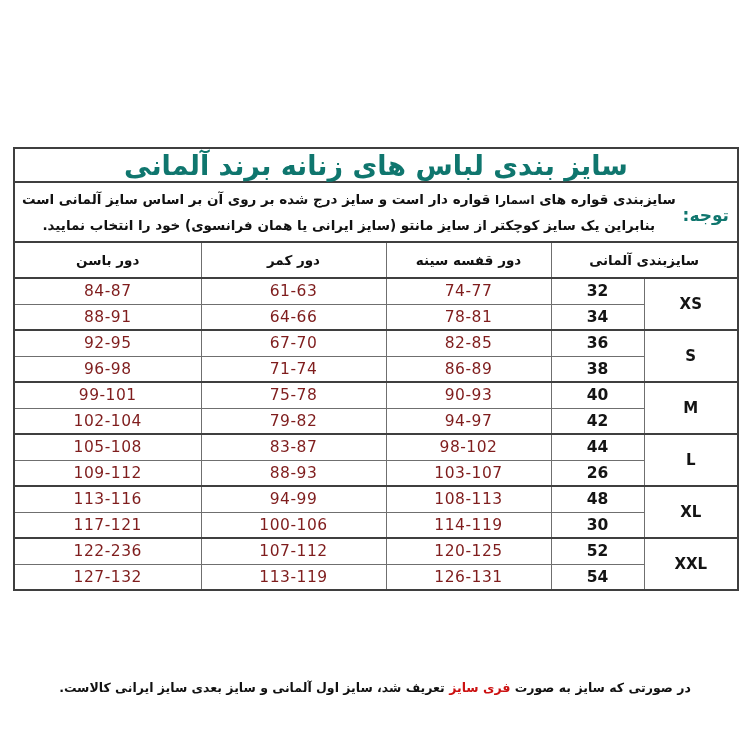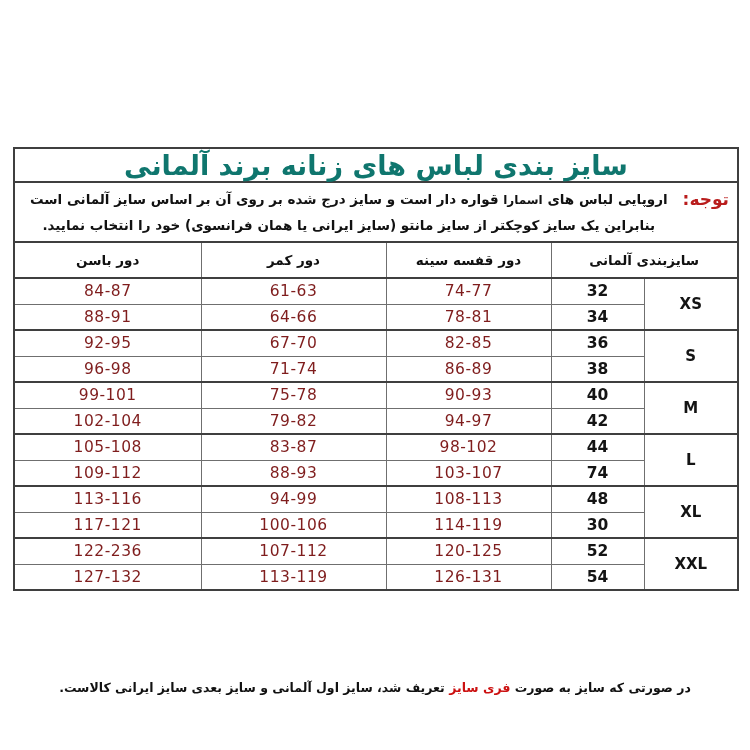--- a/index.html
+++ b/index.html
@@ -14,21 +14,21 @@
     border: 2px solid #3f3f3f;
   }
   .size-table td, .size-table th { border: 1px solid #6f6f6f; text-align: center; vertical-align: middle; }
 
   tr.title-row td {
     height: 34px; font-size: 27px; font-weight: bold; color: #0f766e;
     border-bottom: 2px solid #3f3f3f;
   }
   tr.note-row td { height: 60px; border-bottom: 2px solid #3f3f3f; padding: 2px 6px; }
   .note-wrap { display: flex; direction: rtl; align-items: flex-start; }
-  .note-label { font-size: 17px; font-weight: bold; color: #b91c1c; padding: 3px 2px 0 6px; white-space: nowrap; }
+  .note-label { font-size: 17px; font-weight: bold; color: #0f766e; padding: 3px 2px 0 6px; white-space: nowrap; margin-top: 16px; }
   .note-lines { flex: 1; text-align: center; color: #111; font-weight: bold; font-size: 13.5px; line-height: 1.95; }
   .brand { font-size: 12px; }
 
   tr.header-row th { height: 36px; font-size: 13.5px; font-weight: bold; color: #111; }
 
   tr.data-row td { height: 26px; }
   td.val { font-size: 15.5px; color: #7f1d1d; letter-spacing: 0.5px; }
   td.num { font-size: 15.5px; font-weight: bold; color: #141414; }
   td.letter { font-size: 15px; font-weight: bold; color: #141414; }
   tr.group-start td { border-top: 2px solid #3f3f3f; }
@@ -57,21 +57,21 @@
       <tr class="title-row">
         <td colspan="5">سایز بندی لباس های زنانه برند آلمانی</td>
       </tr>
 
       <tr class="note-row">
         <td colspan="5">
           <div class="note-wrap">
             <span class="note-label">توجه:</span>
             <div class="note-lines">
               <div>
-                <span>اروپایی لباس های</span>
+                <span>سایزبندی قواره های</span>
                 <span class="brand">اسمارا</span>
                 <span>قواره دار است و سایز درج شده بر روی آن بر اساس سایز آلمانی است</span>
               </div>
               <div>بنابراین یک سایز کوچکتر از سایز مانتو (سایز ایرانی یا همان فرانسوی) خود را انتخاب نمایید.</div>
             </div>
           </div>
         </td>
       </tr>
 
       <tr class="header-row">
@@ -124,21 +124,21 @@
       </tr>
 
       <tr class="data-row group-start">
         <td class="letter" rowspan="2">L</td>
         <td class="num">44</td>
         <td class="val">98-102</td>
         <td class="val">83-87</td>
         <td class="val">105-108</td>
       </tr>
       <tr class="data-row">
-        <td class="num">74</td>
+        <td class="num">26</td>
         <td class="val">103-107</td>
         <td class="val">88-93</td>
         <td class="val">109-112</td>
       </tr>
 
       <tr class="data-row group-start">
         <td class="letter" rowspan="2">XL</td>
         <td class="num">48</td>
         <td class="val">108-113</td>
         <td class="val">94-99</td>

